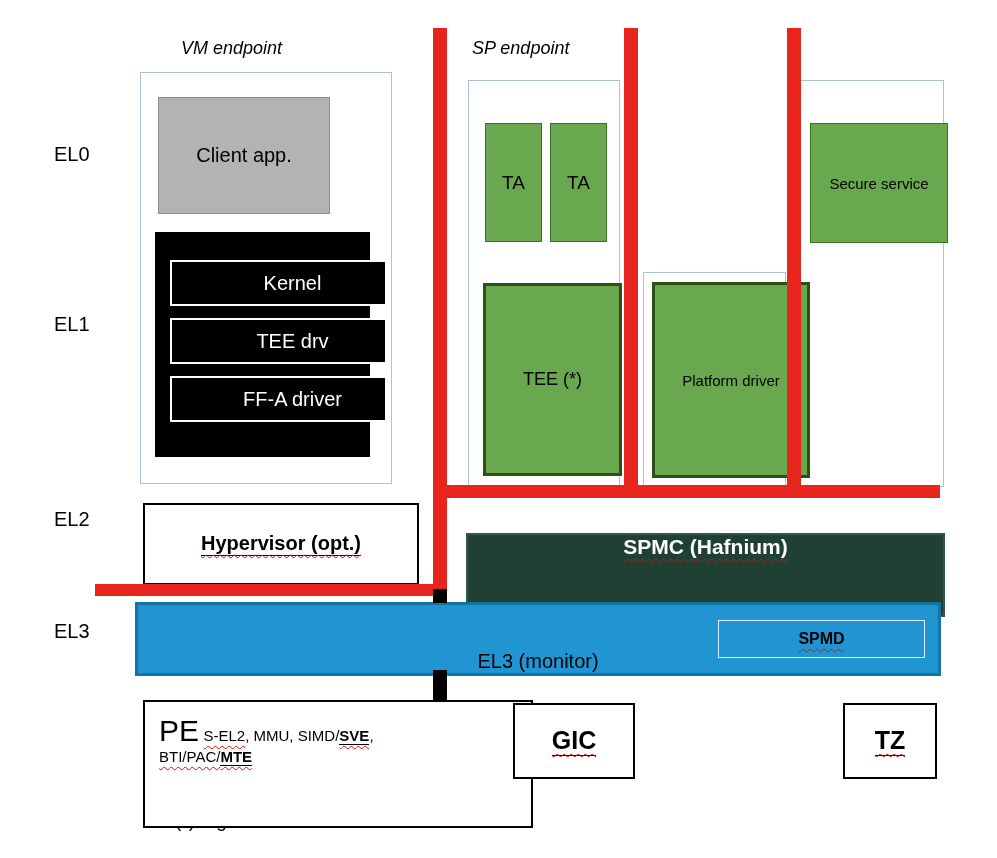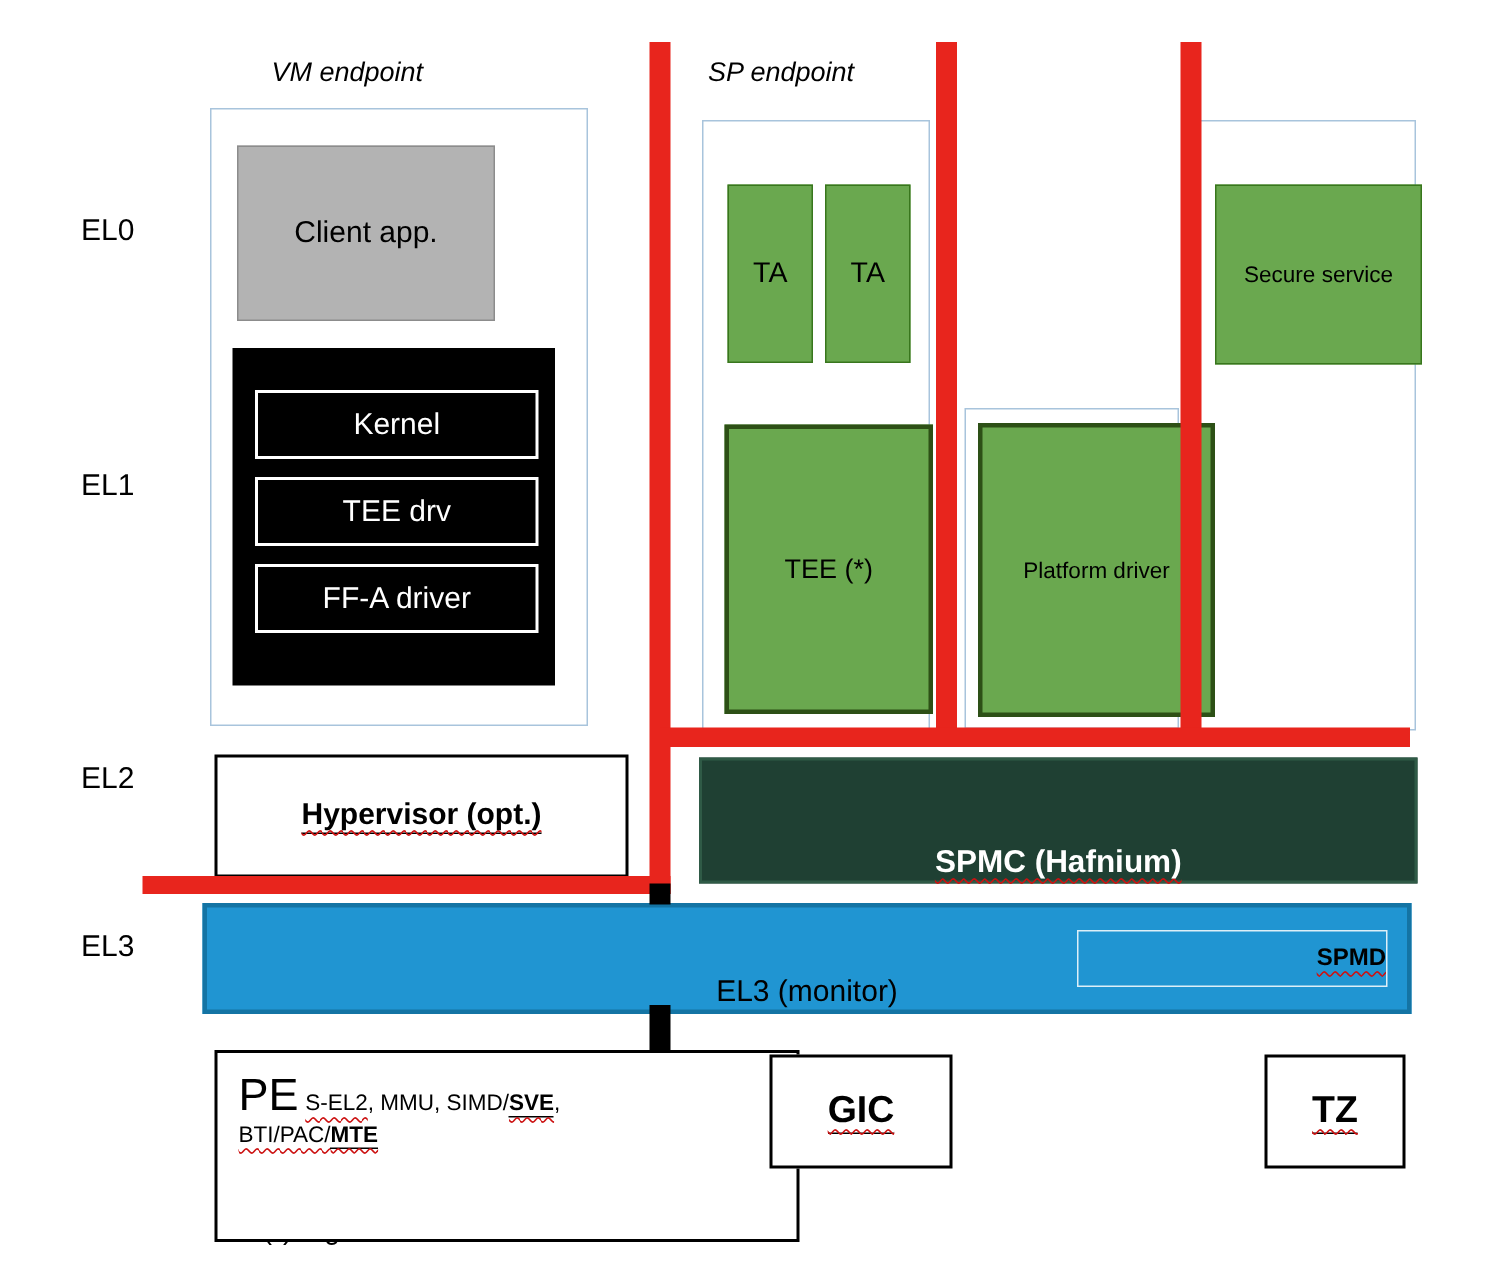--- a/index.html
+++ b/index.html
@@ -13,29 +13,29 @@
   .red { position: absolute; background: var(--red-line, #e8251d); z-index: 30; }
   .blk { position: absolute; background: var(--black, #000); z-index: 40; }
   .ellabel { position: absolute; left: 54px; font-size: 20px; z-index: 2; }
   .ep-title { position: absolute; font-style: italic; font-size: 18px; z-index: 2; }
   .flexc { display: flex; align-items: center; justify-content: center; text-align: right; }
   .sq { text-decoration-line: underline; text-decoration-style: wavy;
         text-decoration-color: var(--squiggle, #cc1111); text-decoration-thickness: 1px; text-underline-offset: 4px; }
   .ul { border-bottom: 1.6px solid #000; font-weight: bold; }
   .kstack { position: absolute; left: 155px; top: 232px; width: 215px; height: 225px; background: #000; z-index: 5; }
   .kitem { position: absolute; left: 15px; width: 185px; height: 42px; background: #000; border: 2px solid #fff;
-           color: #fff; font-size: 20px; display: flex; align-items: center; justify-content: center; }
+           color: #fff; font-size: 20px; display: flex; align-items: center; justify-content: center; padding-left: 28px; }
   .hwbox { position: absolute; background: #fff; border: 2px solid #000; z-index: 5; }
   .spmc { position: absolute; background: var(--spmc-bg, #1f4033); border: 2px solid var(--spmc-border, #2f5a46);
-          display: flex; align-items: flex-end; justify-content: center; z-index: 10; }
+          display: flex; align-items: flex-start; justify-content: center; z-index: 10; margin-top: 28px; }
   .el3bar { position: absolute; background: var(--el3-bg, #2095d2); border: 3px solid var(--el3-border, #1474a4); z-index: 10; }
   .el3text { position: absolute; left: 0; right: 0; top: 0; bottom: 0; display: flex; align-items: flex-end;
              justify-content: center; font-size: 20px; color: #000; }
   .spmdbox { position: absolute; border: 1.5px solid rgba(255,255,255,0.85); display: flex; align-items: center;
-             justify-content: flex-end; }
+             justify-content: center; }
 </style>
 </head>
 <body>
 
 <div id="canvas">
 
   <div class="ellabel" style="top:143px">EL0</div>
   <div class="ellabel" style="top:313px">EL1</div>
   <div class="ellabel" style="top:508px">EL2</div>
   <div class="ellabel" style="top:620px">EL3</div>

